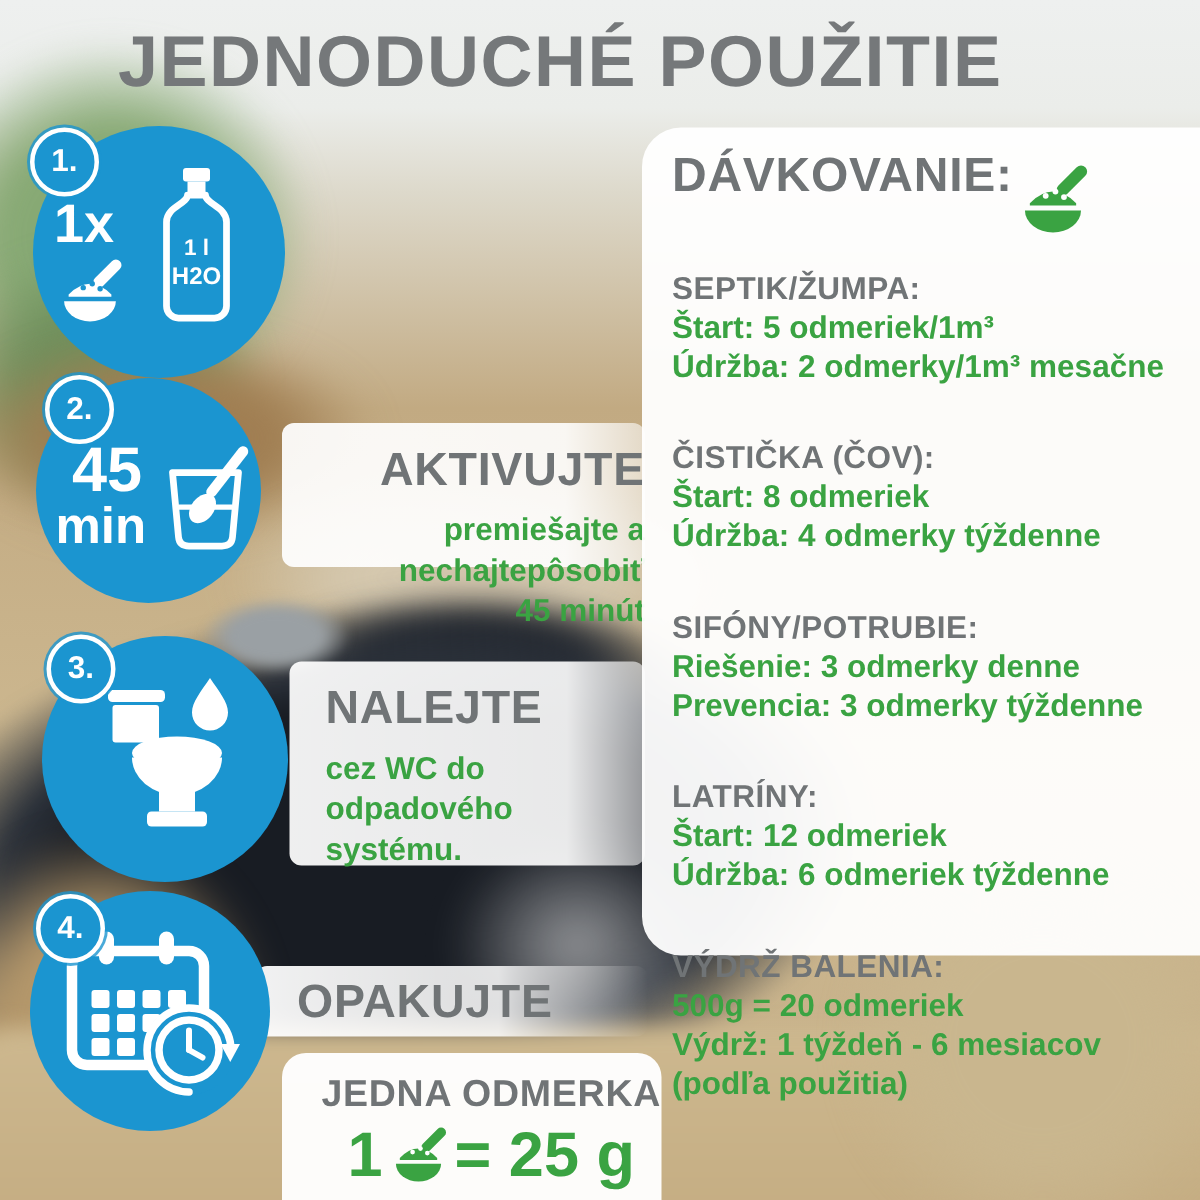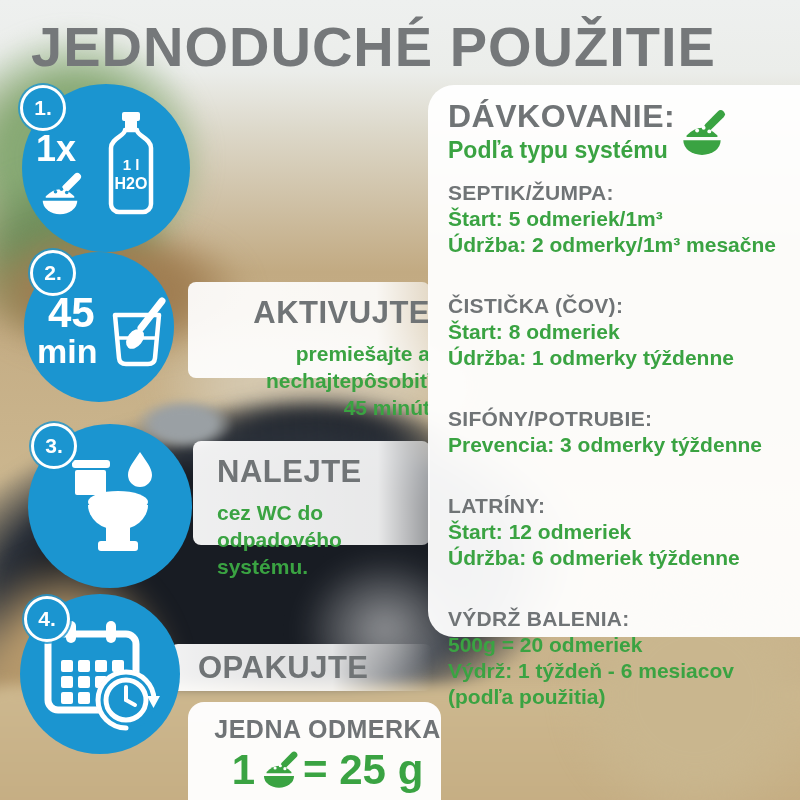--- a/index.html
+++ b/index.html
@@ -18,27 +18,27 @@
   .lightpath{left:150px;top:315px;width:340px;height:140px;background:radial-gradient(closest-side,#d7ccb5 0%,#d7ccb5 55%,transparent 100%);filter:blur(14px);opacity:.85;}
   .tank{left:-80px;top:402px;width:660px;height:350px;background:radial-gradient(closest-side,#181c23 0%,#181c23 62%,#2b313a 76%,transparent 100%);filter:blur(6px);transform:rotate(-5deg);}
   .tanktop{left:180px;top:392px;width:270px;height:100px;background:radial-gradient(closest-side,#20242b 0%,#20242b 55%,transparent 100%);filter:blur(8px);}
   .lid{left:134px;top:398px;width:100px;height:52px;background:radial-gradient(closest-side,#9aa0a4 0%,#9aa0a4 60%,transparent 100%);filter:blur(3px);}
   .sand1{left:-50px;top:555px;width:230px;height:270px;background:radial-gradient(closest-side,#b5986b 0%,#b5986b 55%,transparent 100%);filter:blur(12px);}
   .haze{left:300px;top:555px;width:170px;height:150px;background:radial-gradient(closest-side,rgba(255,255,255,.55),transparent);filter:blur(12px);}
   .sandbottom{left:-30px;top:685px;width:870px;height:150px;border-radius:40px;background:linear-gradient(180deg,#cdb88f,#c3ab80);filter:blur(7px);}
   .sandright{left:560px;top:560px;width:270px;height:270px;background:radial-gradient(closest-side,#c9b68e 0%,#c9b68e 55%,transparent 100%);filter:blur(10px);}
   
   .title{position:absolute;left:0;top:14px;width:747px;text-align:center;z-index:4;
-    font-size:56px;font-weight:bold;letter-spacing:1px;color:#75787a;}
+    font-size:48px;font-weight:bold;letter-spacing:1px;color:#75787a;}
   
   .band{position:absolute;z-index:2;border-radius:8px;padding:13px 0 0 24px;box-sizing:border-box;
     background:linear-gradient(90deg,rgba(255,255,255,.93) 0%,rgba(255,255,255,.9) 78%,rgba(255,255,255,.55) 100%);}
   .band1{left:168px;top:99px;width:262px;height:134px;}
   .band2{left:188px;top:282px;width:242px;height:96px;text-align:right;}
-  .band3{left:193px;top:441px;width:237px;height:104px;}
+  .band3{left:193px;top:441px;width:237px;height:136px;}
   .band4{left:170px;top:644px;width:262px;height:47px;display:flex;align-items:center;padding:0 0 0 28px;
     background:linear-gradient(90deg,rgba(255,255,255,.94) 0%,rgba(255,255,255,.85) 62%,rgba(255,255,255,0) 100%);}
   .step-h{font-size:31px;font-weight:bold;color:var(--gray);letter-spacing:.5px;margin:0 0 9px 0;}
   .band4 .step-h{margin:0;}
   .step-l{font-size:21px;font-weight:bold;color:var(--green);line-height:27px;}
   
   .bubble{position:absolute;border-radius:50%;background:var(--blue);z-index:3;}
   .c1{left:22px;top:84px;width:168px;height:168px;}
   .c2{left:24px;top:252px;width:150px;height:150px;}
   .c3{left:28px;top:424px;width:164px;height:164px;}
@@ -192,42 +192,42 @@
           <circle class="sc-dot" cx="34" cy="22.5" r="2.4"></circle>
           <circle class="sc-dot" cx="41" cy="27" r="2.4"></circle>
         <path class="sc-bowl" d="M9 38 A23 18 0 0 0 55 38 Z"></path>
       </svg>
       <span>= 25 g</span>
     </div>
   </div>
 
   <div class="panel">
     <div class="dos-h">DÁVKOVANIE:</div>
-    <div class="dos-sub">Podľa typu systému</div>
     <svg class="dos-scoop scoop scoop-green" width="52" height="48" viewBox="0 0 64 58">
       <path class="sc-handle" d="M40 21 L55 6"></path>
       <path class="sc-mound" d="M13 32 Q32 13 51 32 L51 34 H13 Z"></path>
       <circle class="sc-dot" cx="26" cy="26" r="2.4"></circle>
         <circle class="sc-dot" cx="34" cy="22.5" r="2.4"></circle>
         <circle class="sc-dot" cx="41" cy="27" r="2.4"></circle>
       <path class="sc-bowl" d="M9 38 A23 18 0 0 0 55 38 Z"></path>
     </svg>
     <div class="sections">
       <div class="sec">
         <div class="sec-h">SEPTIK/ŽUMPA:</div>
         <div class="sec-l">Štart: 5 odmeriek/1m³</div>
         <div class="sec-l">Údržba: 2 odmerky/1m³ mesačne</div>
       </div>
       <div class="sec">
         <div class="sec-h">ČISTIČKA (ČOV):</div>
         <div class="sec-l">Štart: 8 odmeriek</div>
-        <div class="sec-l">Údržba: 1 odmerky týždenne</div>
+        <div class="sec-l">Údržba: 4 odmerky týždenne</div>
       </div>
       <div class="sec">
         <div class="sec-h">SIFÓNY/POTRUBIE:</div>
+        <div class="sec-l">Riešenie: 3 odmerky denne</div>
         <div class="sec-l">Prevencia: 3 odmerky týždenne</div>
       </div>
       <div class="sec">
         <div class="sec-h">LATRÍNY:</div>
         <div class="sec-l">Štart: 12 odmeriek</div>
         <div class="sec-l">Údržba: 6 odmeriek týždenne</div>
       </div>
       <div class="sec">
         <div class="sec-h">VÝDRŽ BALENIA:</div>
         <div class="sec-l">500g = 20 odmeriek</div>

